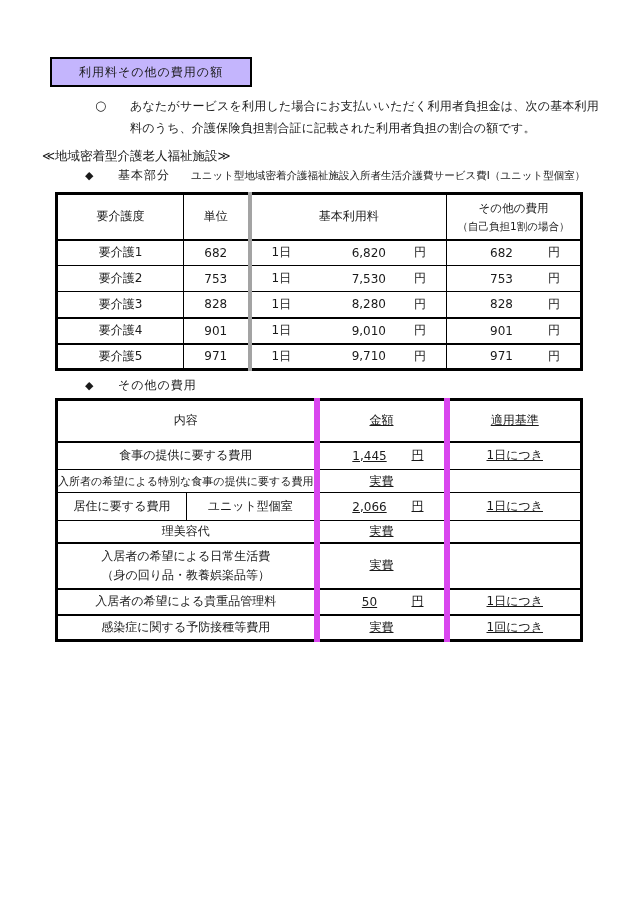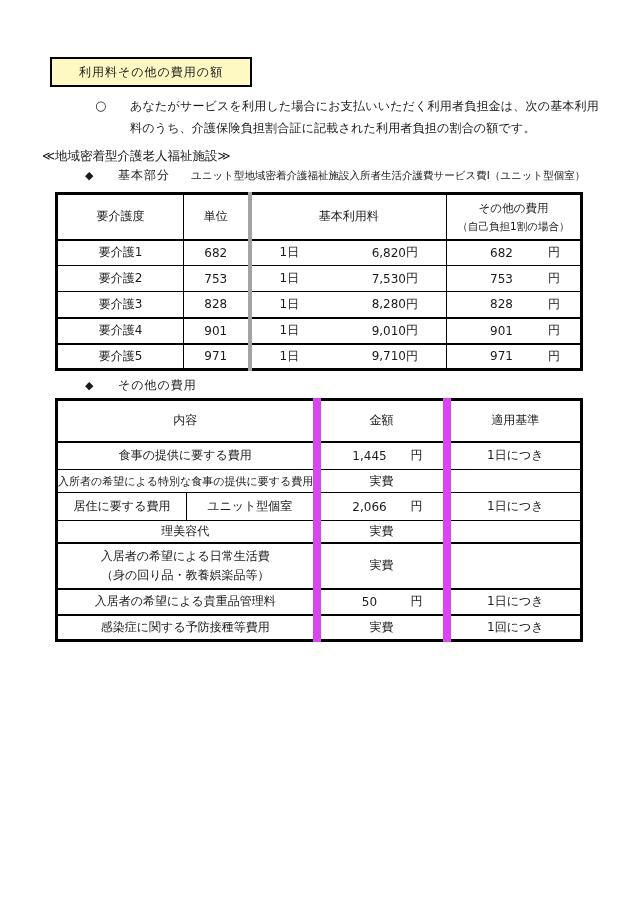--- a/index.html
+++ b/index.html
@@ -7,21 +7,21 @@
   .page {
     position:relative; width:636px; height:897px; margin:0 auto;
     background:#ffffff; color:#1a1a1a;
     font-family:"DejaVu Sans", sans-serif;
     font-size:12px;
   }
   
   .title-box {
     position:absolute; left:50px; top:57px;
     border:2px solid #000; padding:5px 27px 4px 27px;
-    font-size:12px; letter-spacing:1px; background:#fef9c3;
+    font-size:12px; letter-spacing:1px; background:#c4b5fd;
   }
   
   .intro { position:absolute; left:95px; top:95px; display:flex; }
   .intro .circle { width:35px; font-size:13px; line-height:22px; }
   .intro .text { line-height:22px; font-size:12px; letter-spacing:0.2px; }
   
   .facility-heading { position:absolute; left:42px; top:148px; font-size:12.5px; }
   
   .bullet-line { position:absolute; left:85px; display:flex; align-items:baseline; }
   .bullet-line .diamond { width:33px; font-size:11px; }
@@ -34,25 +34,25 @@
   td, th { border:1px solid #000; vertical-align:middle; text-align:center;
            font-weight:normal; font-size:12px; padding:0; overflow:hidden; }
   .t1 { position:absolute; left:55px; top:192px; width:525px; border:3px solid #000; }
   .t2 { position:absolute; left:55px; top:398px; width:525px; border:3px solid #000; }
   .t1 thead th, .t2 thead th { border-bottom-width:2px; }
   .t1 thead th { height:46px; }
   .t2 thead th { height:42px; }
   .t1 tbody td { height:26px; }
   tr.thick-top td { border-top-width:2px; }
   .cell-fee { border-left:4px solid #a3a3a3; }
-  .t2 .cell-amount, .t2 .cell-basis { border-left:8px solid #d946ef; }
+  .t2 .cell-amount, .t2 .cell-basis { border-left:6px solid #d946ef;text-decoration:underline; }
   .hdr-two-line { line-height:18px; }
   .hdr-two-line .l1 { font-size:11.5px; }
   .hdr-two-line .l2 { font-size:10.5px; }
-  .fee-wrap { display:flex; align-items:center; padding:0 28px; }
+  .fee-wrap { display:flex; align-items:center; padding:0 20px;gap:28px; }
   .fee-wrap .per { text-align:left; }
   .fee-wrap .num { flex:1; text-align:right; }
   .fee-wrap .yen { text-align:right; }
   .amt-wrap { display:flex; align-items:center; padding:0 20px; }
   .amt-wrap .num { flex:1; text-align:center; }
   .amt-wrap .yen { width:24px; text-align:right; }
   .small-label { font-size:11px; white-space:nowrap; }
   .two-line { line-height:19px; }
   .r1 td { height:28px; } .r2 td { height:23px; } .r3 td { height:28px; }
   .r4 td { height:22px; } .r5 td { height:46px; } .r6 td { height:26px; }

